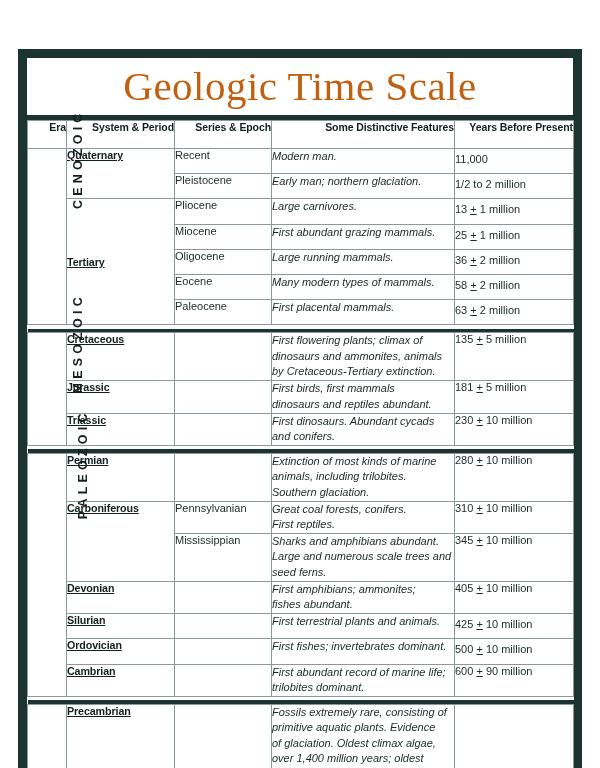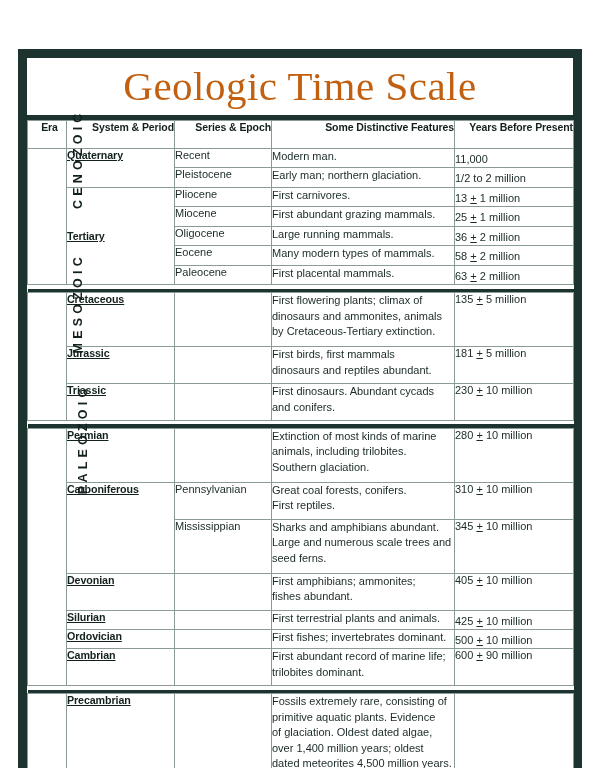--- a/index.html
+++ b/index.html
@@ -96,21 +96,21 @@
     font-weight: bold;
     color: #12201e;
     text-align: right;
     padding: 0 5px;
     vertical-align: middle;
     border-top: none;
     border-bottom: 3px solid #1d3330;
     white-space: nowrap;
     letter-spacing: -0.1px;
   }
-  thead th.h-era { text-align: center; padding-left: 5px; }
+  thead th.h-era { text-align: right; padding-left: 5px; }
 
   
   td.era-cell {
     text-align: center;
     vertical-align: middle;
     position: relative;
     padding: 0;
   }
   .era-vert {
     display: inline-block;
@@ -136,29 +136,30 @@
     font-size: 11px;
     font-weight: normal;
     color: #1a2a28;
     padding: 4px 0 0 6px;
   }
   td.feat {
     font-size: 11px;
     color: #1a2a28;
     padding: 4px 6px 0 6px;
     line-height: 15.5px;
+    font-style: italic;
   }
   td.years {
     font-size: 11px;
     color: #1a2a28;
     padding: 4px 4px 0 7px;
     vertical-align: bottom;
     padding-bottom: 4px;
   }
-  td.years.topalign { vertical-align: top; padding-top: 4px; padding-bottom: 0; }
+  td.years.topalign { vertical-align: top; padding-top: 4px; padding-bottom: 8px; }
   .pm {
     text-decoration: underline;
     text-underline-offset: 1px;
   }
   td.blank { }
 
   
   tr.era-gap td {
     border: none;
     background: #ffffff;
@@ -214,21 +215,21 @@
             </tr>
             <tr>
               <td class="epoch">Pleistocene</td>
               <td class="feat">Early man; northern glaciation.</td>
               <td class="years topalign">1/2 to 2 million</td>
             </tr>
 
             <tr>
               <td class="period" rowspan="5" style="vertical-align:middle;">Tertiary</td>
               <td class="epoch">Pliocene</td>
-              <td class="feat">First carnivores.</td>
+              <td class="feat">Large carnivores.</td>
               <td class="years topalign"><span>13 </span><span class="pm">+</span><span> 1 million</span></td>
             </tr>
             <tr>
               <td class="epoch">Miocene</td>
               <td class="feat">First abundant grazing mammals.</td>
               <td class="years topalign"><span>25 </span><span class="pm">+</span><span> 1 million</span></td>
             </tr>
             <tr>
               <td class="epoch">Oligocene</td>
               <td class="feat">Large running mammals.</td>
@@ -363,21 +364,21 @@
 
             <tr>
               <td class="era-cell">
                 <span class="era-vert"></span>
               </td>
               <td class="period">Precambrian</td>
               <td class="epoch blank"></td>
               <td class="feat">
                 <div>Fossils extremely rare, consisting of</div>
                 <div>primitive aquatic plants. Evidence</div>
-                <div>of glaciation. Oldest dated algae,</div>
+                <div>of glaciation. Oldest climax algae,</div>
                 <div>over 1,400 million years; oldest</div>
                 <div>dated meteorites 4,500 million years.</div>
               </td>
               <td class="years"></td>
             </tr>
 
           </tbody>
         </table>
       </div>
 

